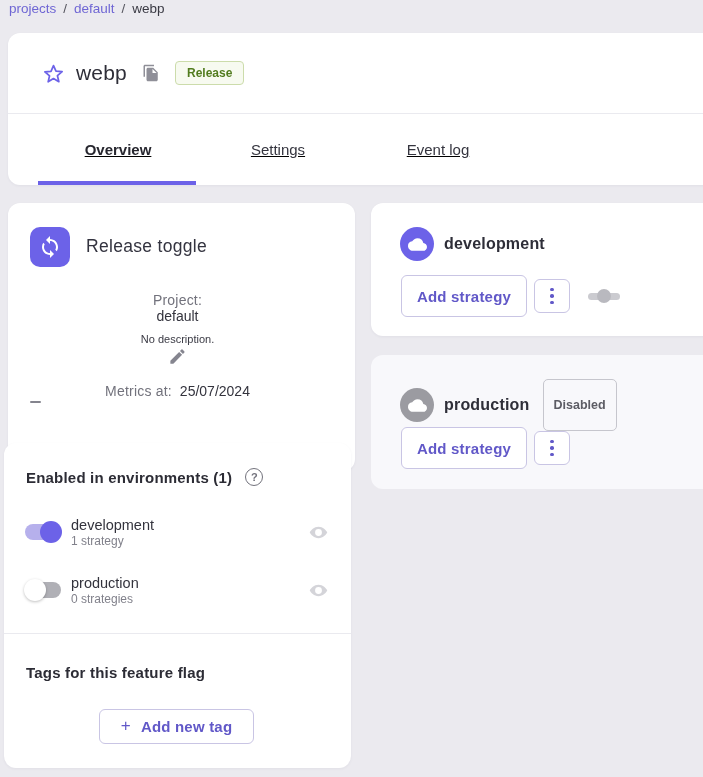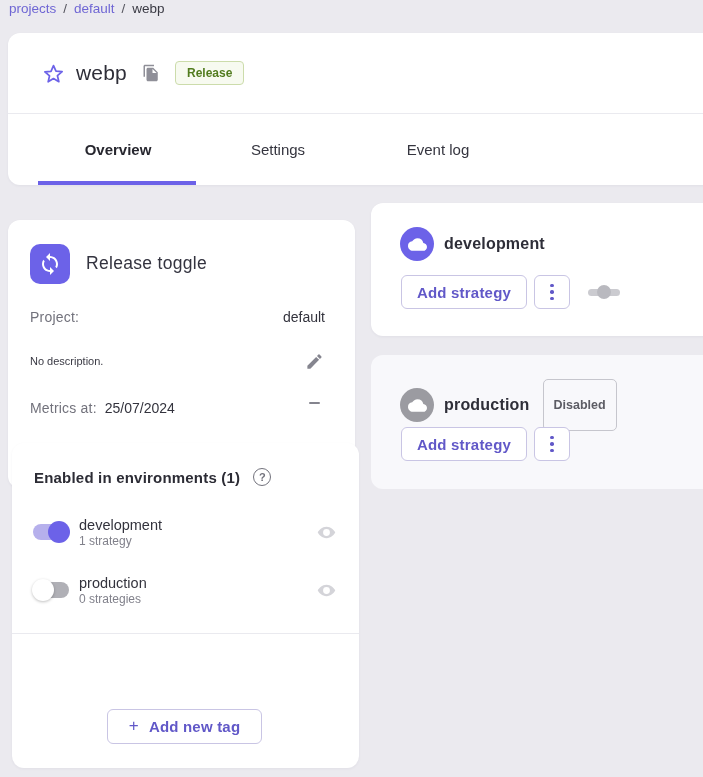--- a/index.html
+++ b/index.html
@@ -16,47 +16,47 @@
   
   .header-card { position:absolute; left:8px; top:33px; width:715px; height:152px;
     background:#fff; border-radius:12px; box-shadow:0 1px 3px rgba(40,40,70,.05); }
   .header-top { position:absolute; left:0; top:0; right:0; height:80px; display:flex; align-items:center; padding-left:33px; }
   .star-btn { width:24px; height:24px; display:flex; align-items:center; justify-content:center; cursor:pointer; }
   .feature-title { font-size:21px; font-weight:500; color:#2e2e38; margin-left:11px; letter-spacing:.2px; }
   .copy-btn { margin-left:14px; width:20px; height:20px; display:flex; align-items:center; justify-content:center; cursor:pointer; }
   .status-badge { margin-left:14px; font-size:12px; font-weight:bold; color:#527c1f; background:#f7faf0;
     border:1px solid #ccdcab; border-radius:4px; padding:4px 11px; }
   .header-divider { position:absolute; left:0; right:0; top:80px; height:1px; background:#eaeaef; }
-  .tabs { position:absolute; left:30px; top:81px; height:71px; display:flex; }
+  .tabs { position:absolute; left:30px; top:81px; height:71px; display:flex;text-decoration:underline; }
   .tab { width:160px; height:100%; display:flex; align-items:center; justify-content:center;
     font-size:15px; color:#35353f; cursor:pointer; position:relative; }
   .tab.active { font-weight:bold; color:#27272f; }
   .tab.active::after { content:""; position:absolute; left:0; right:2px; bottom:0; height:4px; background:#6c62e8; }
 
   
   .card { background:#fff; border-radius:12px; box-shadow:0 1px 3px rgba(40,40,70,.05); position:absolute; }
 
   
-  .details-card { left:8px; top:220px; width:347px; height:268px; }
+  .details-card { left:8px; top:203px; width:347px; height:268px; }
   .type-icon-box { position:absolute; left:22px; top:24px; width:40px; height:40px; border-radius:10px;
     background:#6c62e8; display:flex; align-items:center; justify-content:center; }
   .details-title { position:absolute; left:78px; top:33px; font-size:17.5px; font-weight:500; color:#33333f; letter-spacing:.3px; }
-  .detail-row { position:absolute; left:22px; right:30px; display:flex; align-items:center; justify-content:space-between; }
+  .detail-row { position:absolute; left:22px; right:30px; display:flex; align-items:center; justify-content:space-between;flex-direction:column; }
   .row-project { top:89px; }
   .row-desc { top:130px; }
   .row-created { top:180px; }
   .lbl { font-size:14px; color:#72727c; letter-spacing:.2px; }
   .val { font-size:14px; color:#33333d; }
   .desc-text { font-size:11px; color:#3a3a44; }
   .pencil-btn { width:22px; height:22px; cursor:pointer; display:flex; align-items:center; justify-content:center; }
   .created-group { display:flex; gap:8px; align-items:center; }
   .dash-icon { width:11px; height:2px; background:#84848e; border-radius:1px; margin-right:5px; align-self:flex-start; margin-top:2px; }
 
   
-  .env-card { left:12px; top:443px; width:347px; height:325px; }
+  .env-card { left:4px; top:443px; width:347px; height:325px; }
   .env-title-row { position:absolute; left:22px; top:25px; display:flex; align-items:center; gap:13px; }
   .section-title { font-size:15px; font-weight:bold; color:#2c2c35; letter-spacing:.2px; }
   .help-icon { width:18px; height:18px; border:1.5px solid #72727c; border-radius:50%; color:#72727c;
     font-size:11px; font-weight:bold; display:flex; align-items:center; justify-content:center; cursor:pointer; }
   .env-row { position:absolute; left:20px; right:22px; height:44px; display:flex; align-items:center; }
   .env-row-1 { top:67px; }
   .env-row-2 { top:125px; }
   .switch { position:relative; width:38px; height:22px; cursor:pointer; flex:0 0 auto; }
   .switch .track { position:absolute; left:1px; top:3px; width:36px; height:16px; border-radius:8px; }
   .switch .thumb { position:absolute; top:0; width:22px; height:22px; border-radius:50%; }
@@ -80,21 +80,21 @@
   .panel-dev { top:203px; height:133px; background:#fff; }
   .panel-prod { top:355px; height:134px; background:#f8f8fb; box-shadow:none; }
   .panel-head { position:absolute; left:29px; top:24px; display:flex; align-items:center; gap:10px; }
   .cloud-circle { width:34px; height:34px; border-radius:50%; display:flex; align-items:center; justify-content:center; }
   .cloud-dev { background:#6c62e8; }
   .cloud-prod { background:#9b9ba1; }
   .panel-env-name { font-size:16px; font-weight:bold; color:#2e2e38; letter-spacing:.2px; }
   .disabled-badge { margin-left:3px; font-size:12.5px; font-weight:bold; color:#5c5c64;
     border:1px solid #c6c6cd; border-radius:5px; padding:18px 10px; background:transparent; }
   .panel-actions { position:absolute; left:30px; top:72px; display:flex; align-items:center; gap:7px; }
-  .add-strategy-btn { width:126px; height:34px; background:#fff; border:1px solid #c9c5e4; border-radius:6px;
+  .add-strategy-btn { width:126px; height:42px; background:#fff; border:1px solid #c9c5e4; border-radius:6px;
     color:#6158c8; font-size:15px; font-weight:bold; display:flex; align-items:center; justify-content:center;
     cursor:pointer; letter-spacing:.2px; }
   .kebab-btn { width:36px; height:34px; background:#fff; border:1px solid #c9c5e4; border-radius:6px;
     display:flex; flex-direction:column; align-items:center; justify-content:center; gap:3px; cursor:pointer; }
   .kebab-btn .dot { width:3.5px; height:3.5px; border-radius:50%; background:#6158c8; }
   .mini-switch { position:relative; width:32px; height:14px; margin-left:11px; cursor:pointer; }
   .mini-switch .mtrack { position:absolute; left:0; top:4px; width:32px; height:7px; border-radius:4px; background:#cbcbd0; }
   .mini-switch .mthumb { position:absolute; left:9px; top:0; width:14px; height:14px; border-radius:50%; background:#b9b9bf; }
 </style>
 </head>
@@ -199,20 +199,21 @@
       <span class="eye-btn">
         <svg width="21" height="21" viewBox="0 0 24 24" fill="#d4d4d9">
           <path d="M12 5.5c-5 0-8.9 4.2-10 6.5 1.1 2.3 5 6.5 10 6.5s8.9-4.2 10-6.5c-1.1-2.3-5-6.5-10-6.5zm0 10.4a3.9 3.9 0 1 1 0-7.8 3.9 3.9 0 0 1 0 7.8z"></path>
           <circle cx="12" cy="12" r="2.1" fill="#fff"></circle>
         </svg>
       </span>
     </div>
 
     <div class="env-divider"></div>
 
+    <div class="tags-title section-title">Tags for this feature flag</div>
     <button class="add-tag-btn">
       <span class="plus-glyph">+</span>
       <span>Add new tag</span>
     </button>
   </section>
 
   <section class="card env-panel panel-dev">
     <div class="panel-head">
       <span class="cloud-circle cloud-dev">
         <svg width="19" height="19" viewBox="0 0 24 24" fill="#fff">

